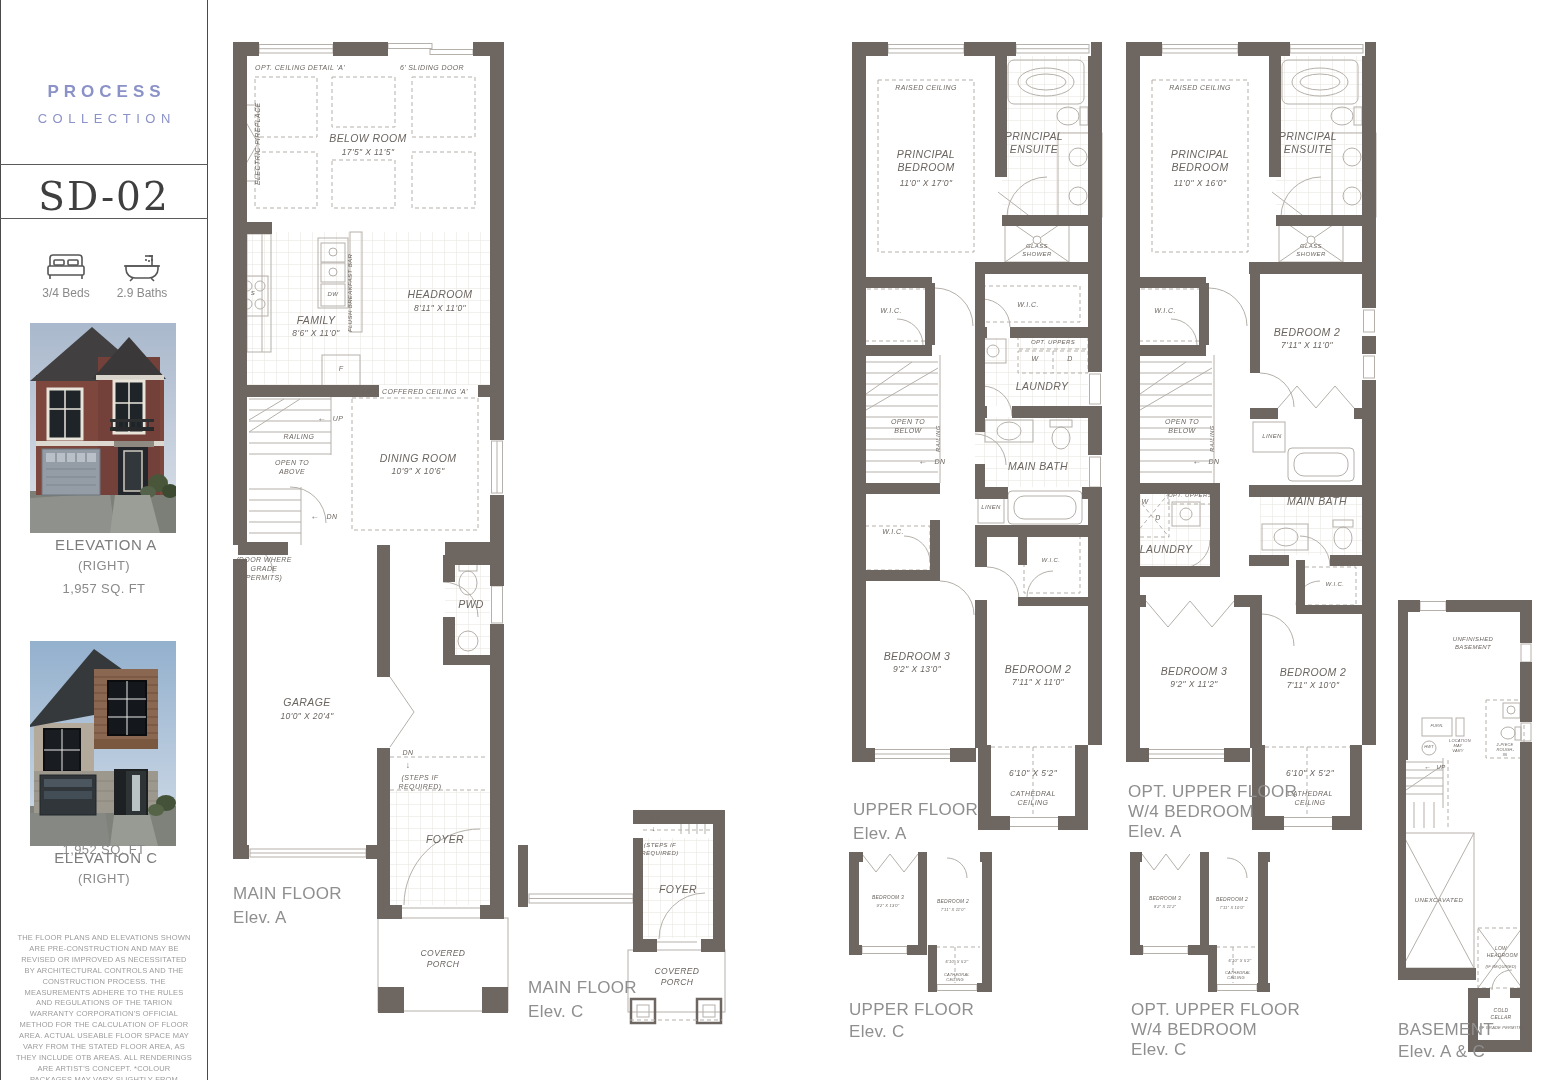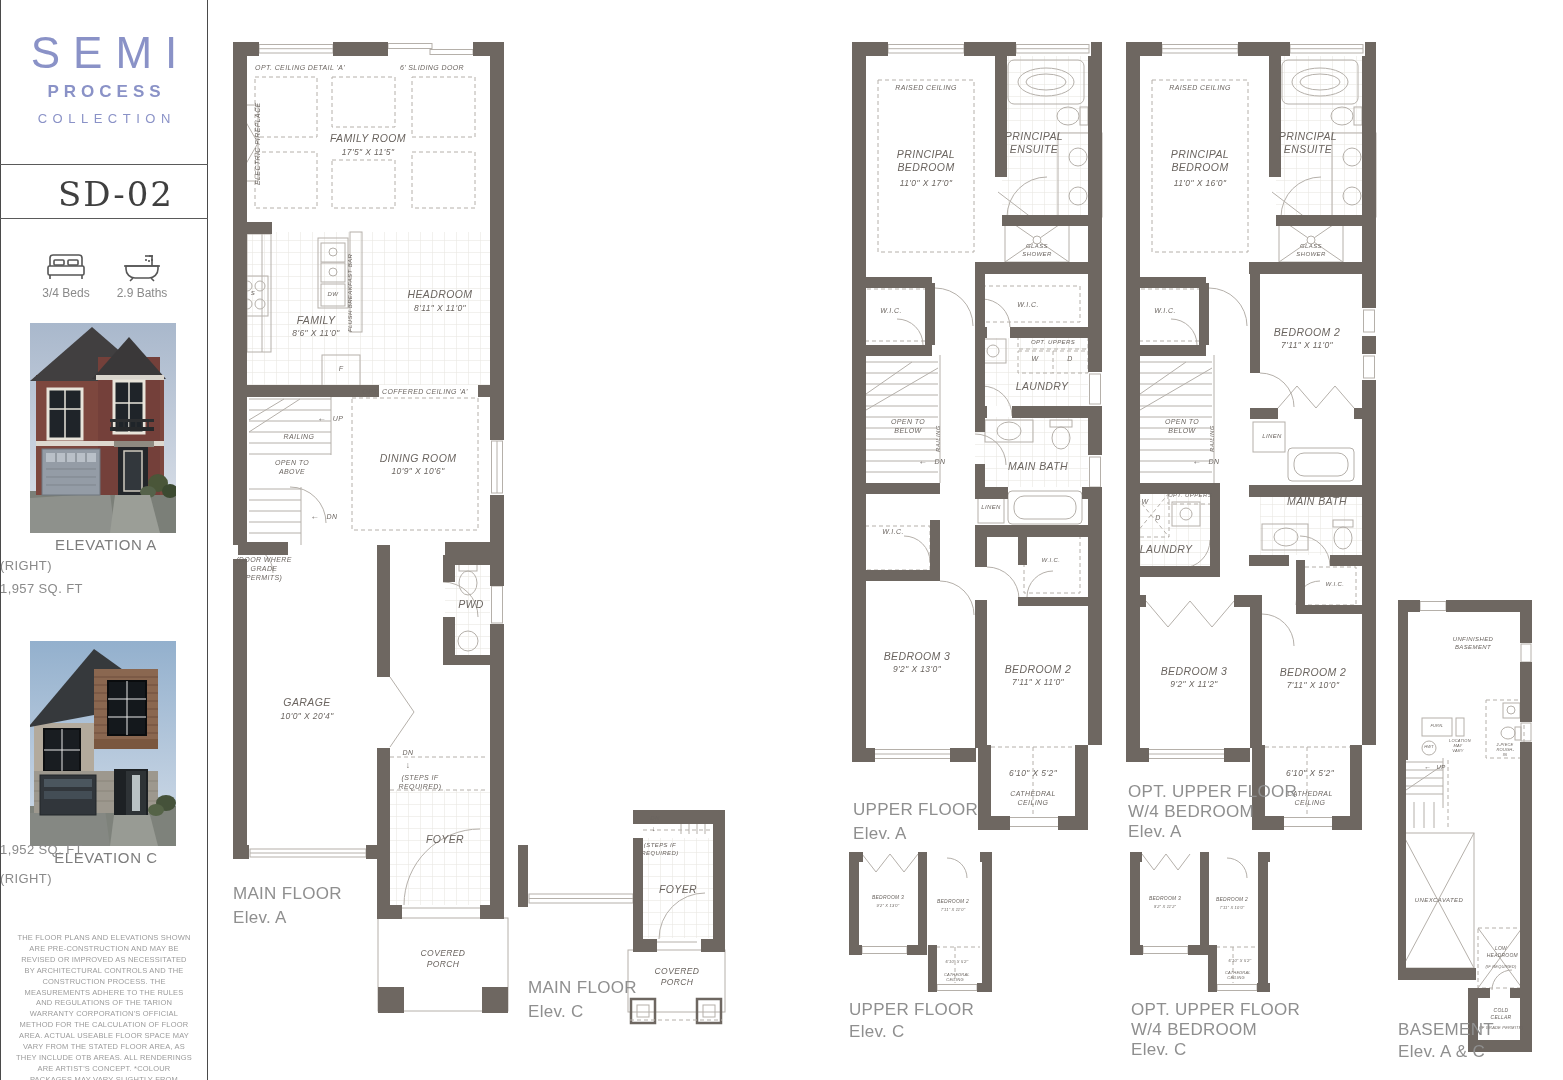--- a/index.html
+++ b/index.html
@@ -9,25 +9,25 @@
   svg{display:block}
   
   .vline{position:absolute;top:0;bottom:0;width:1px;background:#4a4a4a}
   .hline{position:absolute;height:1px;background:#5a5a5a}
   .logo1{position:absolute;left:0;width:208px;text-align:center;color:var(--accent,#8a92c7);
          font-size:44px;font-weight:300;letter-spacing:13px;text-indent:13px}
   .logo2{position:absolute;left:0;width:208px;text-align:center;color:var(--accent,#8a92c7);
          font-size:17px;font-weight:700;letter-spacing:5px;text-indent:5px}
   .logo3{position:absolute;left:0;width:208px;text-align:center;color:var(--accent,#8a92c7);
          font-size:13px;font-weight:400;letter-spacing:5.5px;text-indent:5.5px}
-  .model{position:absolute;left:0;width:232px;text-align:center;color:#3f3f3f;
-         font-family:"DejaVu Serif","Liberation Serif",serif;font-size:34px;letter-spacing:2px}
+  .model{position:absolute;left:0;width:208px;text-align:center;color:#3f3f3f;
+         font-family:"DejaVu Serif","Liberation Serif",serif;font-size:39px;letter-spacing:2px}
   .icap{position:absolute;text-align:center;color:#8a8a8a;font-size:12px;transform:translateX(-50%)}
   .ecap{position:absolute;left:0;width:212px;text-align:center;color:#7d7d7d;font-size:15px;letter-spacing:.6px}
-  .ecap2{position:absolute;left:0;width:208px;text-align:left;color:#8a8a8a;font-size:13px;letter-spacing:.4px}
+  .ecap2{position:absolute;left:0;width:208px;text-align:center;color:#8a8a8a;font-size:13px;letter-spacing:.4px}
   .disc{position:absolute;left:16px;width:176px;text-align:center;color:#9b9b9b;
         font-size:7.5px;line-height:10.9px;letter-spacing:.2px}
   
   .lb{position:absolute;transform:translateX(-50%);transform-origin:center top;text-align:center;
       color:#6b6560;letter-spacing:.4px;line-height:1.25;white-space:nowrap}
   .wr{white-space:normal}
   .s1{font-size:10.5px}
   .s2{font-size:8.5px}
   .s3{font-size:7px}
   .s4{font-size:6px}
@@ -430,21 +430,20 @@
         <rect x="1520" y="988" width="12" height="64"></rect>
       <rect x="1468" y="1040" width="64" height="12"></rect>
     </g>
   </svg>
 
   <div class="vline" style="left:0"></div>
   <div class="vline" style="left:207px"></div>
   <div class="hline" style="left:0;top:164px;width:208px"></div>
   <div class="hline" style="left:0;top:218px;width:208px"></div>
 
-  <div class="logo1" style="top:28px">SEMI</div>
   <div class="logo2" style="top:82px">PROCESS</div>
   <div class="logo3" style="top:111px">COLLECTION</div>
   <div class="model" style="top:174px">SD-02</div>
 
   <span class="abs" style="left:44px;top:252px">
     <svg width="44" height="30" viewBox="0 0 44 30" stroke="#555" fill="none" stroke-width="1.6">
       <path d="M6,14V6a3,3 0 0 1 3,-3h26a3,3 0 0 1 3,3v8"></path>
       <rect x="10" y="8" width="10" height="5" rx="1"></rect>
         <rect x="24" y="8" width="10" height="5" rx="1"></rect>
       <rect x="4" y="14" width="36" height="9" rx="1.5"></rect>
@@ -527,21 +526,21 @@
     </svg>
   </span>
   <div class="ecap" style="top:849px">ELEVATION C</div>
   <div class="ecap2" style="top:871px">(RIGHT)</div>
   <div class="ecap2" style="top:842px">1,952 SQ. FT</div>
 
   <div class="disc" style="top:933px">THE FLOOR PLANS AND ELEVATIONS SHOWN ARE PRE-CONSTRUCTION AND MAY BE REVISED OR IMPROVED AS NECESSITATED BY ARCHITECTURAL CONTROLS AND THE CONSTRUCTION PROCESS. THE MEASUREMENTS ADHERE TO THE RULES AND REGULATIONS OF THE TARION WARRANTY CORPORATION'S OFFICIAL METHOD FOR THE CALCULATION OF FLOOR AREA. ACTUAL USEABLE FLOOR SPACE MAY VARY FROM THE STATED FLOOR AREA, AS THEY INCLUDE OTB AREAS. ALL RENDERINGS ARE ARTIST'S CONCEPT. *COLOUR PACKAGES MAY VARY SLIGHTLY FROM RENDERINGS. REFER TO SALES REPRESENTATIVE FOR DETAILS. E. &amp; O. E.</div>
 
   <i class="lb s3" style="left:300px;top:64px">OPT. CEILING DETAIL 'A'</i>
   <i class="lb s3" style="left:432px;top:64px">6' SLIDING DOOR</i>
-  <i class="lb s1" style="left:368px;top:132px">FAMILY ROOM</i>
+  <i class="lb s1" style="left:368px;top:132px">BELOW ROOM</i>
   <i class="lb s2" style="left:368px;top:147px">17'5" X 11'5"</i>
   <i class="rot s3" style="left:261px;top:178px">ELECTRIC FIREPLACE</i>
   <i class="lb s1" style="left:316px;top:314px">FAMILY</i>
   <i class="lb s2" style="left:316px;top:328px">8'6" X 11'0"</i>
   <i class="lb s1" style="left:440px;top:288px">HEADROOM</i>
   <i class="lb s2" style="left:440px;top:303px">8'11" X 11'0"</i>
   <i class="lb s4" style="left:333px;top:291px">DW</i>
   <i class="lb s4" style="left:253px;top:290px">S</i>
   <i class="rot s4" style="left:353px;top:326px">FLUSH BREAKFAST BAR</i>
   <i class="lb s3" style="left:341px;top:365px">F</i>

